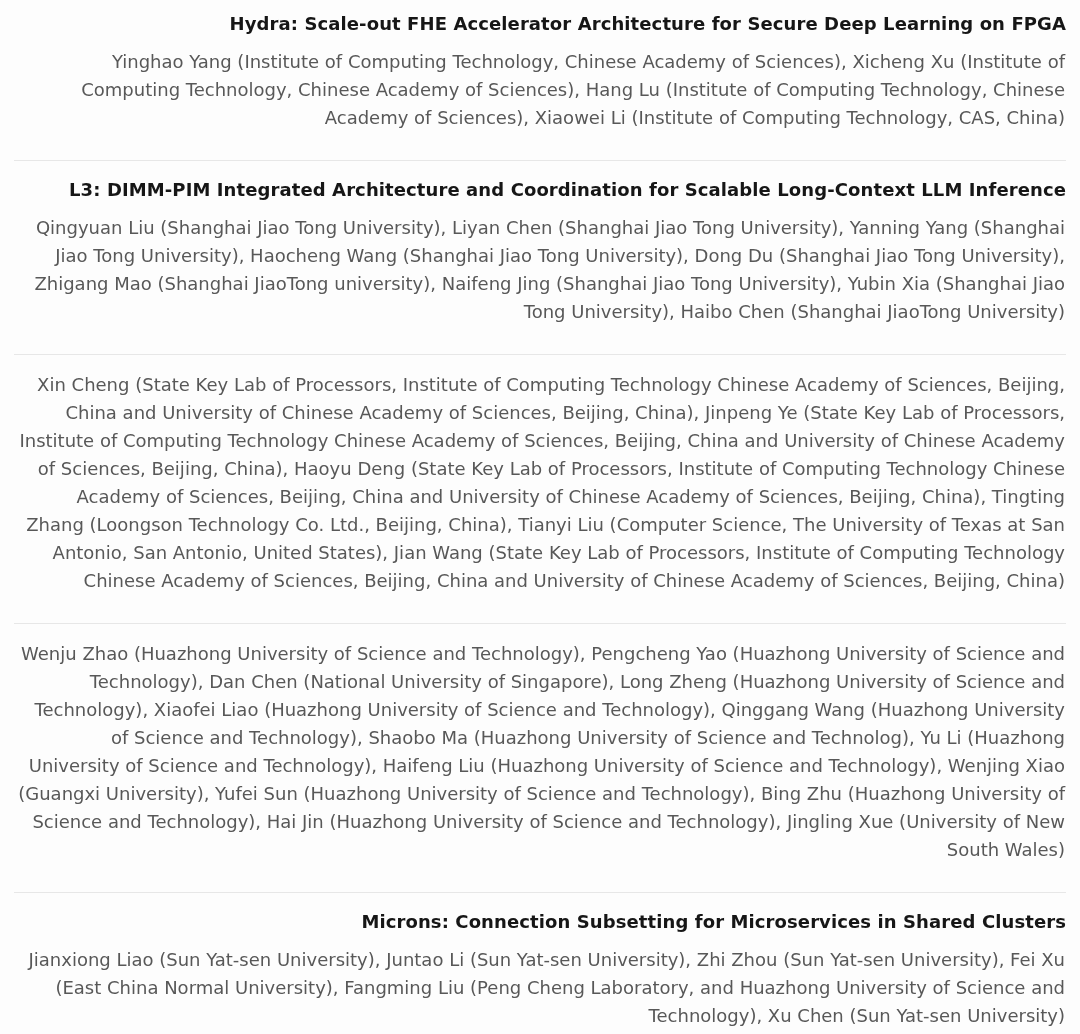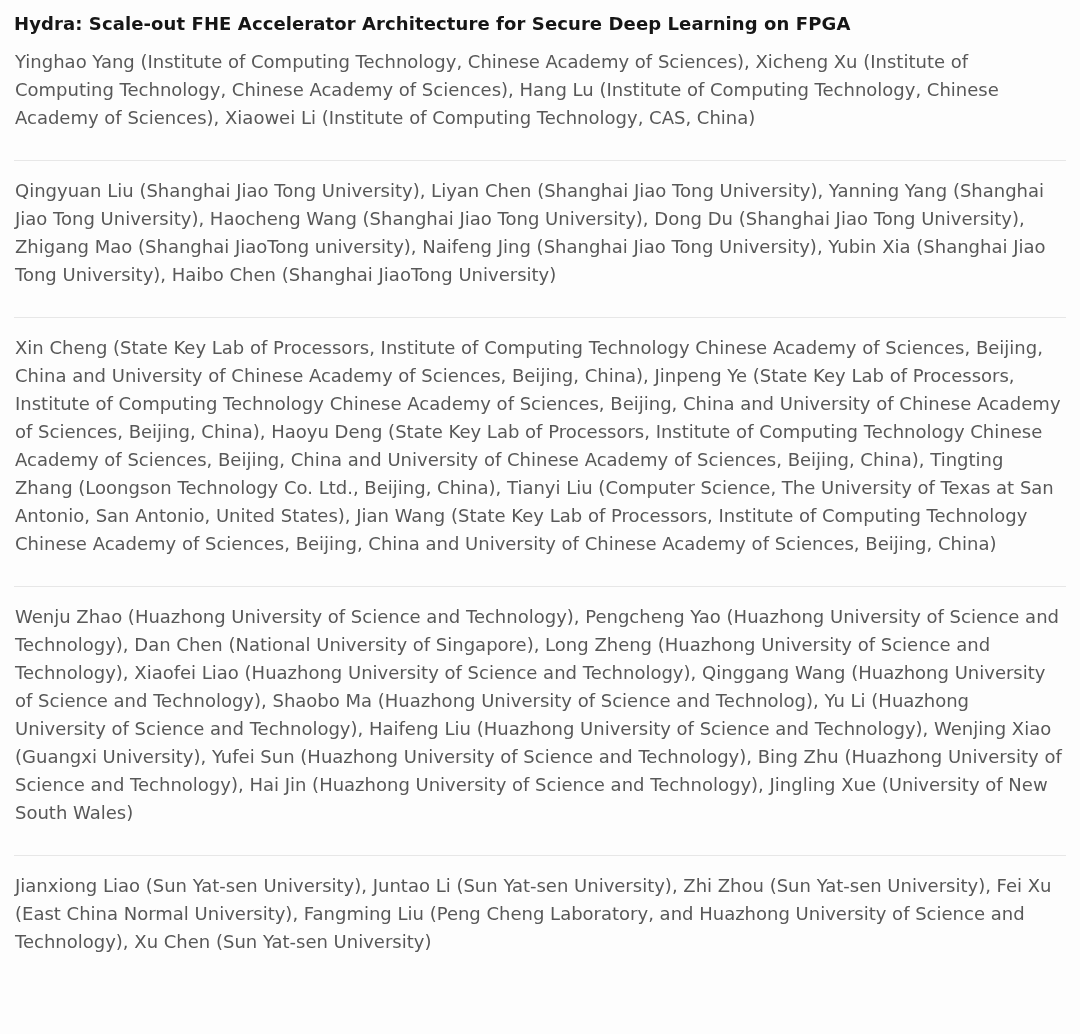--- a/index.html
+++ b/index.html
@@ -7,20 +7,21 @@
     width: 1080px;
     min-height: 1034px;
     box-sizing: border-box;
     background: var(--background, #fdfdfd);
     font-family: "DejaVu Sans", sans-serif;
     padding: 10px 14px 8px 14px;
   }
   .papers-list { width: 100%; }
   .paper {
     padding: 15px 0 27px 0;
+    text-align: right;
   }
   .paper:first-child { padding-top: 0; }
   .paper + .paper {
     border-top: 1px solid var(--divider, #e7e7e7);
   }
   .paper-title {
     margin: 0 0 10px 0;
     font-size: 18px;
     font-weight: bold;
     line-height: 28px;
@@ -39,28 +40,30 @@
 <body>
 
 <main class="papers-list">
 
   <article class="paper">
     <h3 class="paper-title">Hydra: Scale-out FHE Accelerator Architecture for Secure Deep Learning on FPGA</h3>
     <p class="paper-authors">Yinghao Yang (Institute of Computing Technology, Chinese Academy of Sciences), Xicheng Xu (Institute of Computing Technology, Chinese Academy of Sciences), Hang Lu (Institute of Computing Technology, Chinese Academy of Sciences), Xiaowei Li (Institute of Computing Technology, CAS, China)</p>
   </article>
 
   <article class="paper">
+    <h3 class="paper-title">L3: DIMM-PIM Integrated Architecture and Coordination for Scalable Long-Context LLM Inference</h3>
     <p class="paper-authors">Qingyuan Liu (Shanghai Jiao Tong University), Liyan Chen (Shanghai Jiao Tong University), Yanning Yang (Shanghai Jiao Tong University), Haocheng Wang (Shanghai Jiao Tong University), Dong Du (Shanghai Jiao Tong University), Zhigang Mao (Shanghai JiaoTong university), Naifeng Jing (Shanghai Jiao Tong University), Yubin Xia (Shanghai Jiao Tong University), Haibo Chen (Shanghai JiaoTong University)</p>
   </article>
 
   <article class="paper">
     <p class="paper-authors">Xin Cheng (State Key Lab of Processors, Institute of Computing Technology Chinese Academy of Sciences, Beijing, China and University of Chinese Academy of Sciences, Beijing, China), Jinpeng Ye (State Key Lab of Processors, Institute of Computing Technology Chinese Academy of Sciences, Beijing, China and University of Chinese Academy of Sciences, Beijing, China), Haoyu Deng (State Key Lab of Processors, Institute of Computing Technology Chinese Academy of Sciences, Beijing, China and University of Chinese Academy of Sciences, Beijing, China), Tingting Zhang (Loongson Technology Co. Ltd., Beijing, China), Tianyi Liu (Computer Science, The University of Texas at San Antonio, San Antonio, United States), Jian Wang (State Key Lab of Processors, Institute of Computing Technology Chinese Academy of Sciences, Beijing, China and University of Chinese Academy of Sciences, Beijing, China)</p>
   </article>
 
   <article class="paper">
     <p class="paper-authors">Wenju Zhao (Huazhong University of Science and Technology), Pengcheng Yao (Huazhong University of Science and Technology), Dan Chen (National University of Singapore), Long Zheng (Huazhong University of Science and Technology), Xiaofei Liao (Huazhong University of Science and Technology), Qinggang Wang (Huazhong University of Science and Technology), Shaobo Ma (Huazhong University of Science and Technolog), Yu Li (Huazhong University of Science and Technology), Haifeng Liu (Huazhong University of Science and Technology), Wenjing Xiao (Guangxi University), Yufei Sun (Huazhong University of Science and Technology), Bing Zhu (Huazhong University of Science and Technology), Hai Jin (Huazhong University of Science and Technology), Jingling Xue (University of New South Wales)</p>
   </article>
 
   <article class="paper">
+    <h3 class="paper-title">Microns: Connection Subsetting for Microservices in Shared Clusters</h3>
     <p class="paper-authors">Jianxiong Liao (Sun Yat-sen University), Juntao Li (Sun Yat-sen University), Zhi Zhou (Sun Yat-sen University), Fei Xu (East China Normal University), Fangming Liu (Peng Cheng Laboratory, and Huazhong University of Science and Technology), Xu Chen (Sun Yat-sen University)</p>
   </article>
 
 </main>
 
 </body></html>

